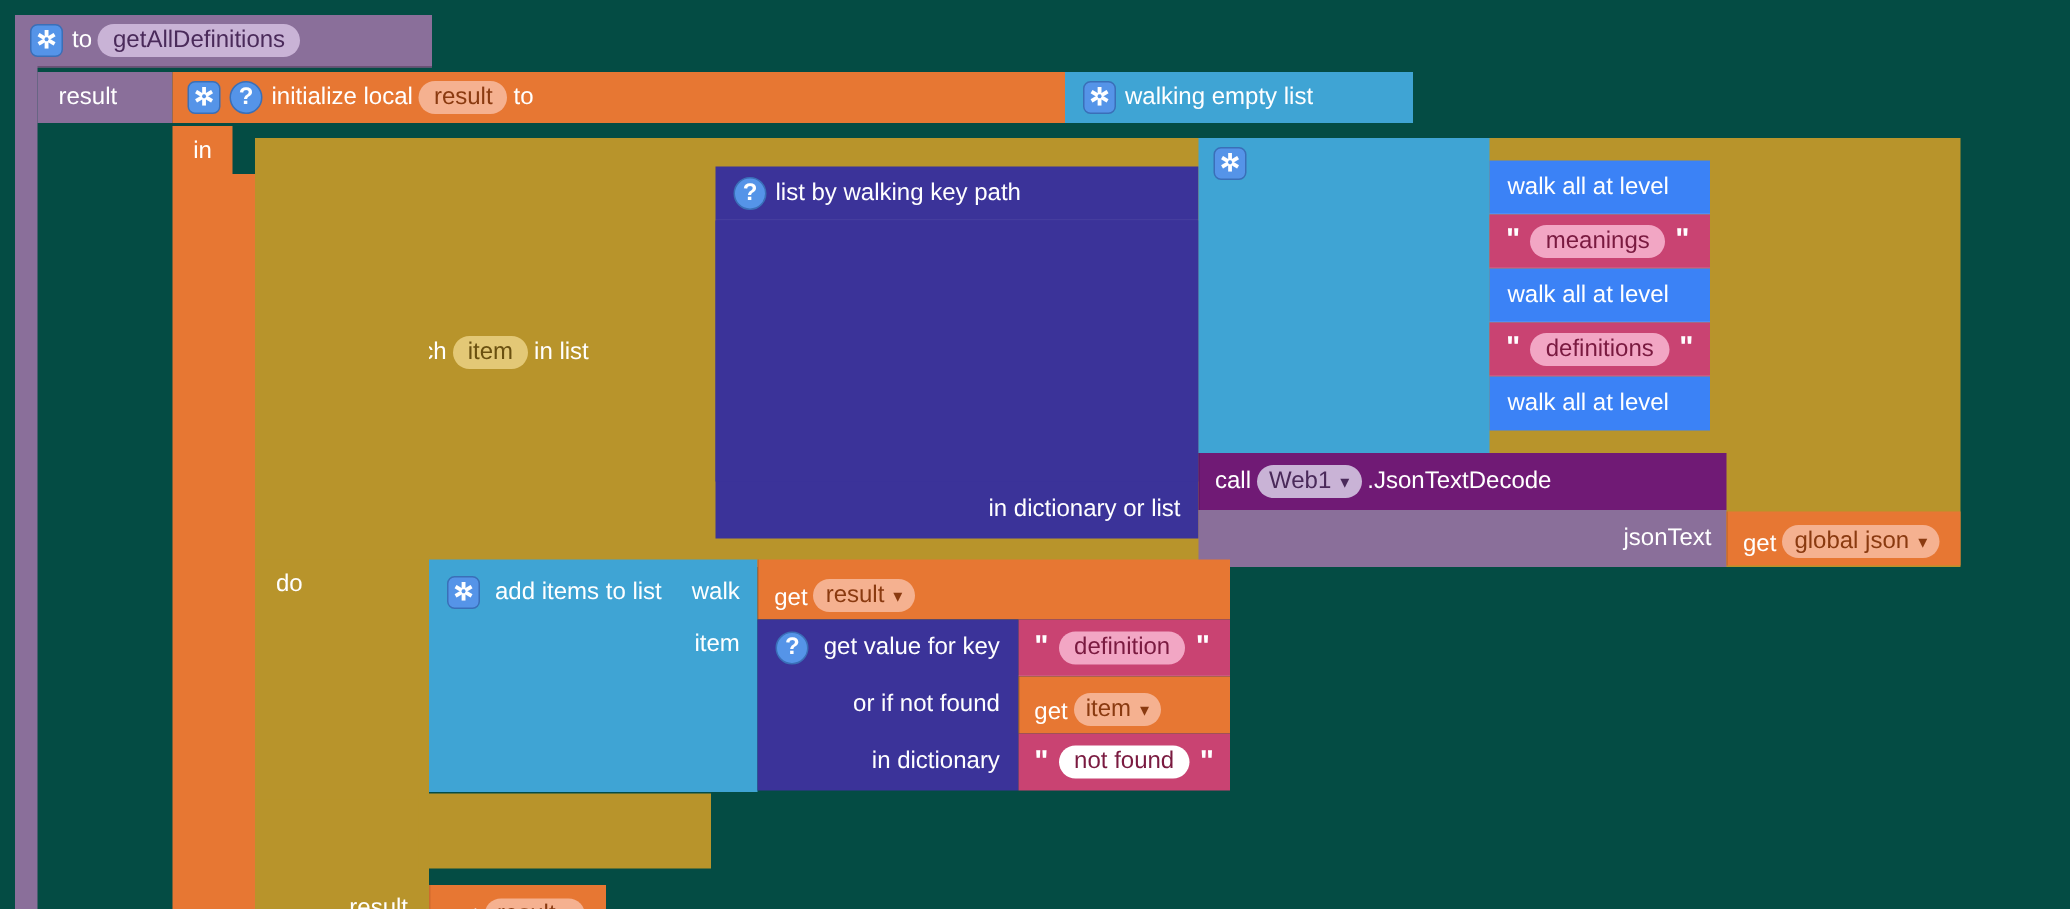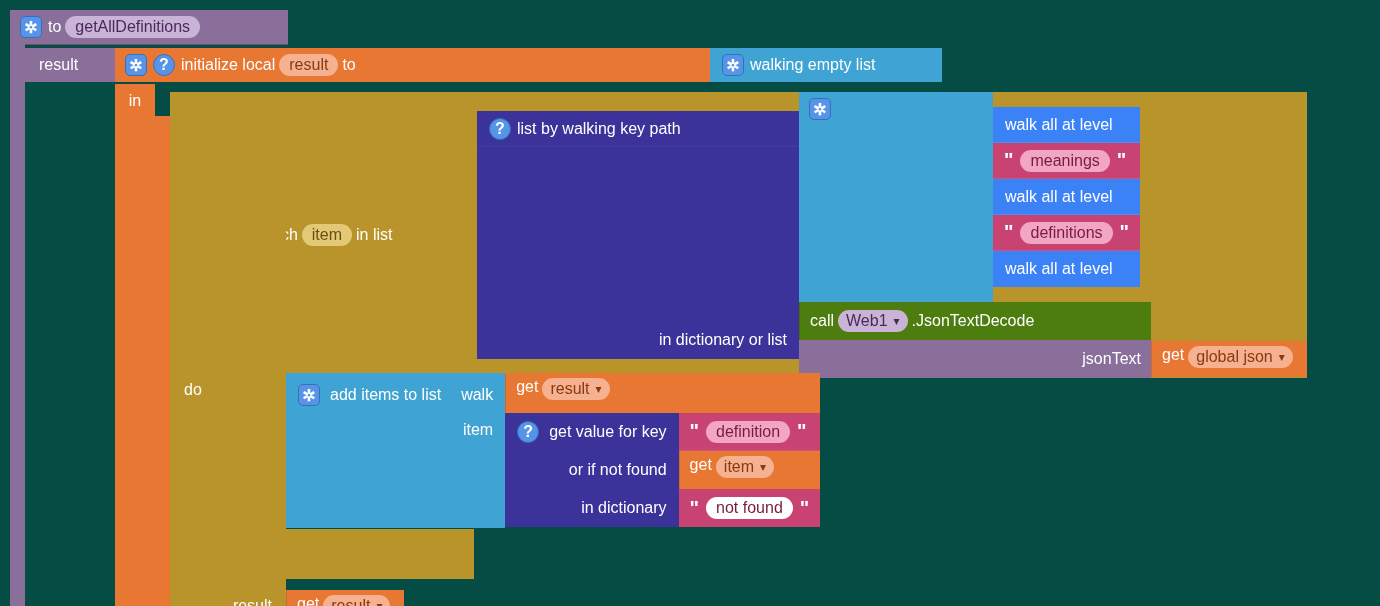--- a/index.html
+++ b/index.html
@@ -179,40 +179,40 @@
   .magenta-item {
     background: #c94372;
     padding: 4px 8px;
     height: 36px;
     display: flex;
     align-items: center;
     border-bottom: 1px solid rgba(255,255,255,0.1);
   }
   
   .call-block {
-    background: #4d7c0f;
+    background: #701a75;
     padding: 6px 10px;
     height: 38px;
     display: flex;
     align-items: center;
     border-left: 1px solid rgba(0,0,0,0.1);
   }
   .call-row2 {
     background: #8a6f9a;
     padding: 6px 10px;
     text-align: right;
     height: 38px;
     line-height: 26px;
   }
   
   .get-block {
     background: #e77733;
     padding: 5px 10px;
     display: flex;
-    align-items: flex-start;
+    align-items: flex-end;
     height: 36px;
     border-left: 1px solid rgba(0,0,0,0.1);
   }
   
   .inner-do {
     position: absolute;
     left: 0;
     top: 281px;
     display: flex;
   }

